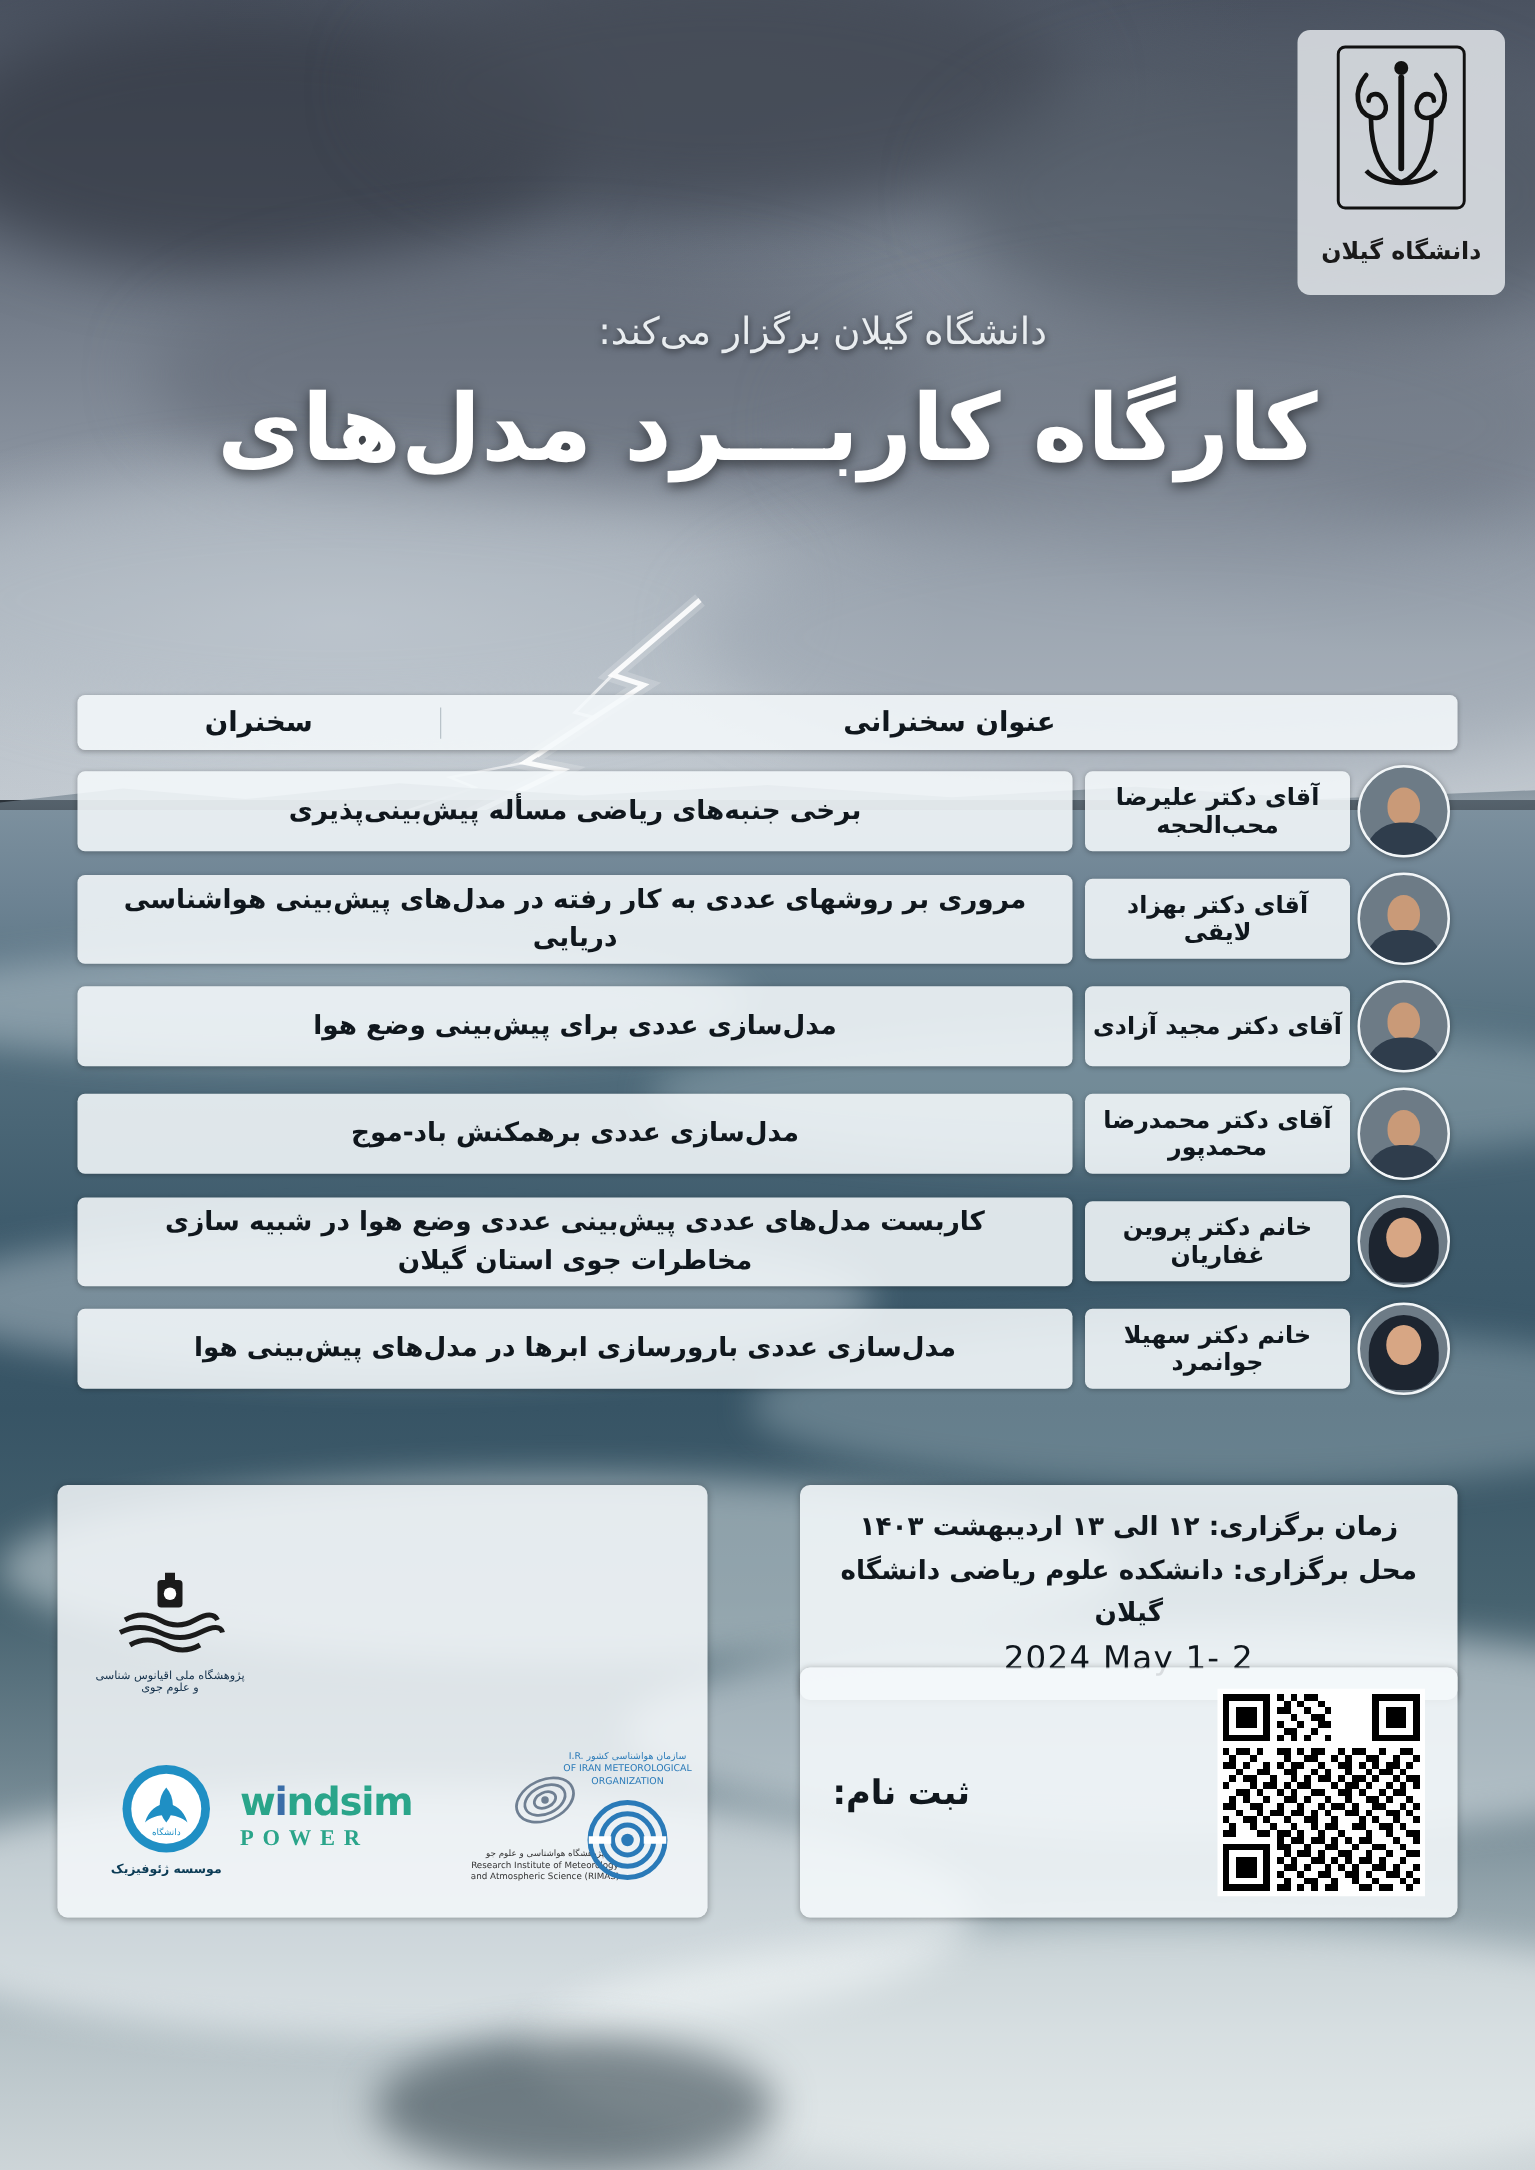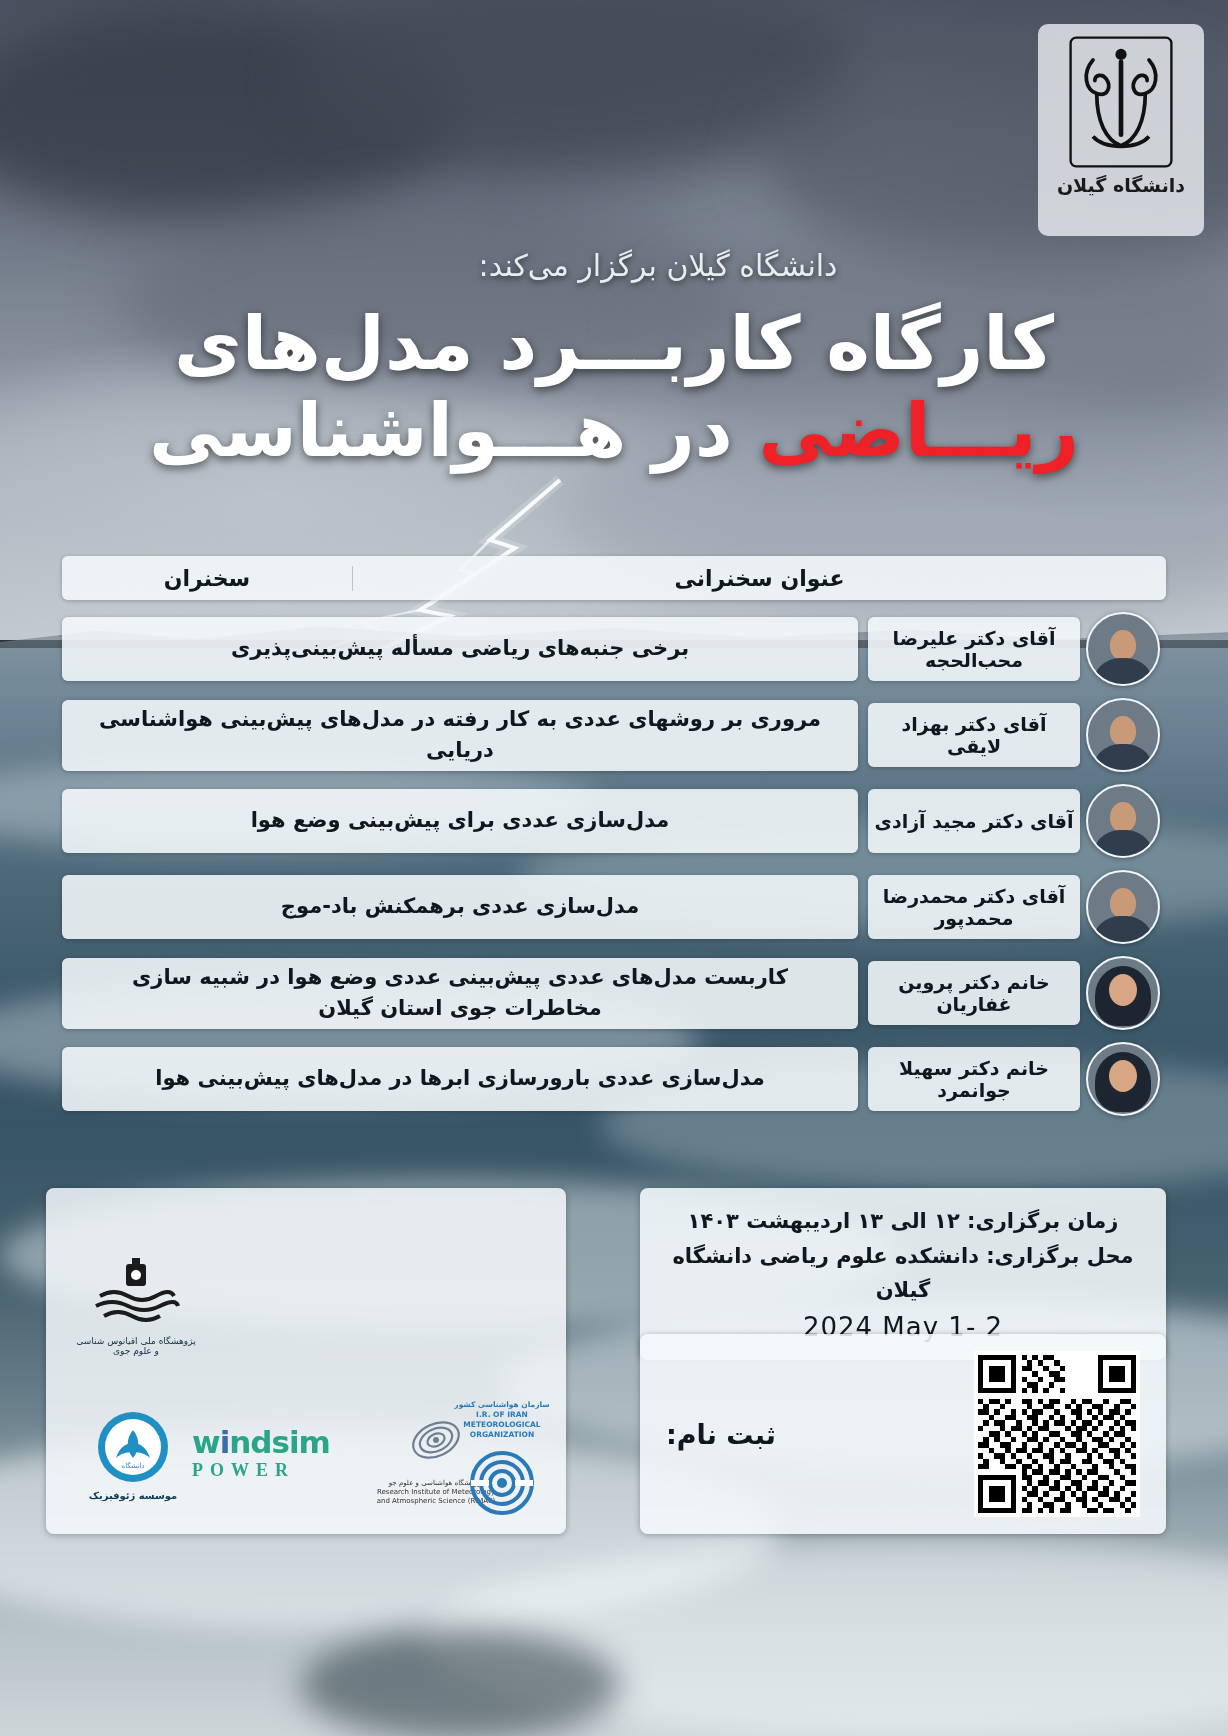--- a/index.html
+++ b/index.html
@@ -89,20 +89,21 @@
     right: 24px; top: 24px;
     width: 166px; height: 212px;
     background: rgba(232,236,239,0.82);
     border-radius: 10px;
     display: flex;
     flex-direction: column;
     align-items: center;
     justify-content: flex-start;
     padding-top: 8px;
     box-sizing: border-box;
+    gap: 16px;
   }
   .uni-logo .mark { width: 112px; height: 140px; }
   .uni-logo .uni-name {
     font-size: 19px;
     color: #1a1a1a;
     font-weight: bold;
     margin-top: 2px;
   }
 
   
@@ -344,21 +345,21 @@
     position: absolute;
     left: 330px; top: 226px;
     width: 120px; text-align: center;
   }
   .sp-rimas .cap { font-size: 7px; color: #333; line-height: 1.3; margin-top: 3px; }
   .sp-irimo {
     position: absolute;
     left: 404px; top: 212px;
     width: 104px; text-align: center;
   }
-  .sp-irimo .cap { font-size: 7.5px; color: #2a7ab8; font-weight: bold; line-height: 1.35; }
+  .sp-irimo .cap { font-size: 7.5px; color: #2a7ab8; font-weight: normal; line-height: 1.35; }
 </style>
 </head>
 <body>
 
 <div class="poster">
 
   <div class="bg-sky">
     <div class="cloud c1"></div>
     <div class="cloud c2"></div>
     <div class="cloud c3"></div>
@@ -396,24 +397,20 @@
       <path d="M34 66 C34 96 44 116 60 122 C76 116 86 96 86 66" fill="none" stroke="#111" stroke-width="4"></path>
       <path d="M30 112 C42 126 78 126 90 112" fill="none" stroke="#111" stroke-width="4"></path>
     </svg>
     <div class="uni-name">دانشگاه گیلان</div>
   </div>
 
   <div class="kicker">دانشگاه گیلان برگزار می‌کند:</div>
 
   <div class="title-wrap">
     <div class="title-l1">کارگاه کاربـــرد مدل‌های</div>
-    <div class="title-l2">
-      <span class="title-red">ریـــاضی</span>
-      <span>در هـــواشناسی</span>
-    </div>
   </div>
 
   <div class="table">
     <div class="thead">
       <div class="th-title">عنوان سخنرانی</div>
       <div class="th-speaker">سخنران</div>
     </div>
 
     <div class="row">
       <div class="cell-photo">

